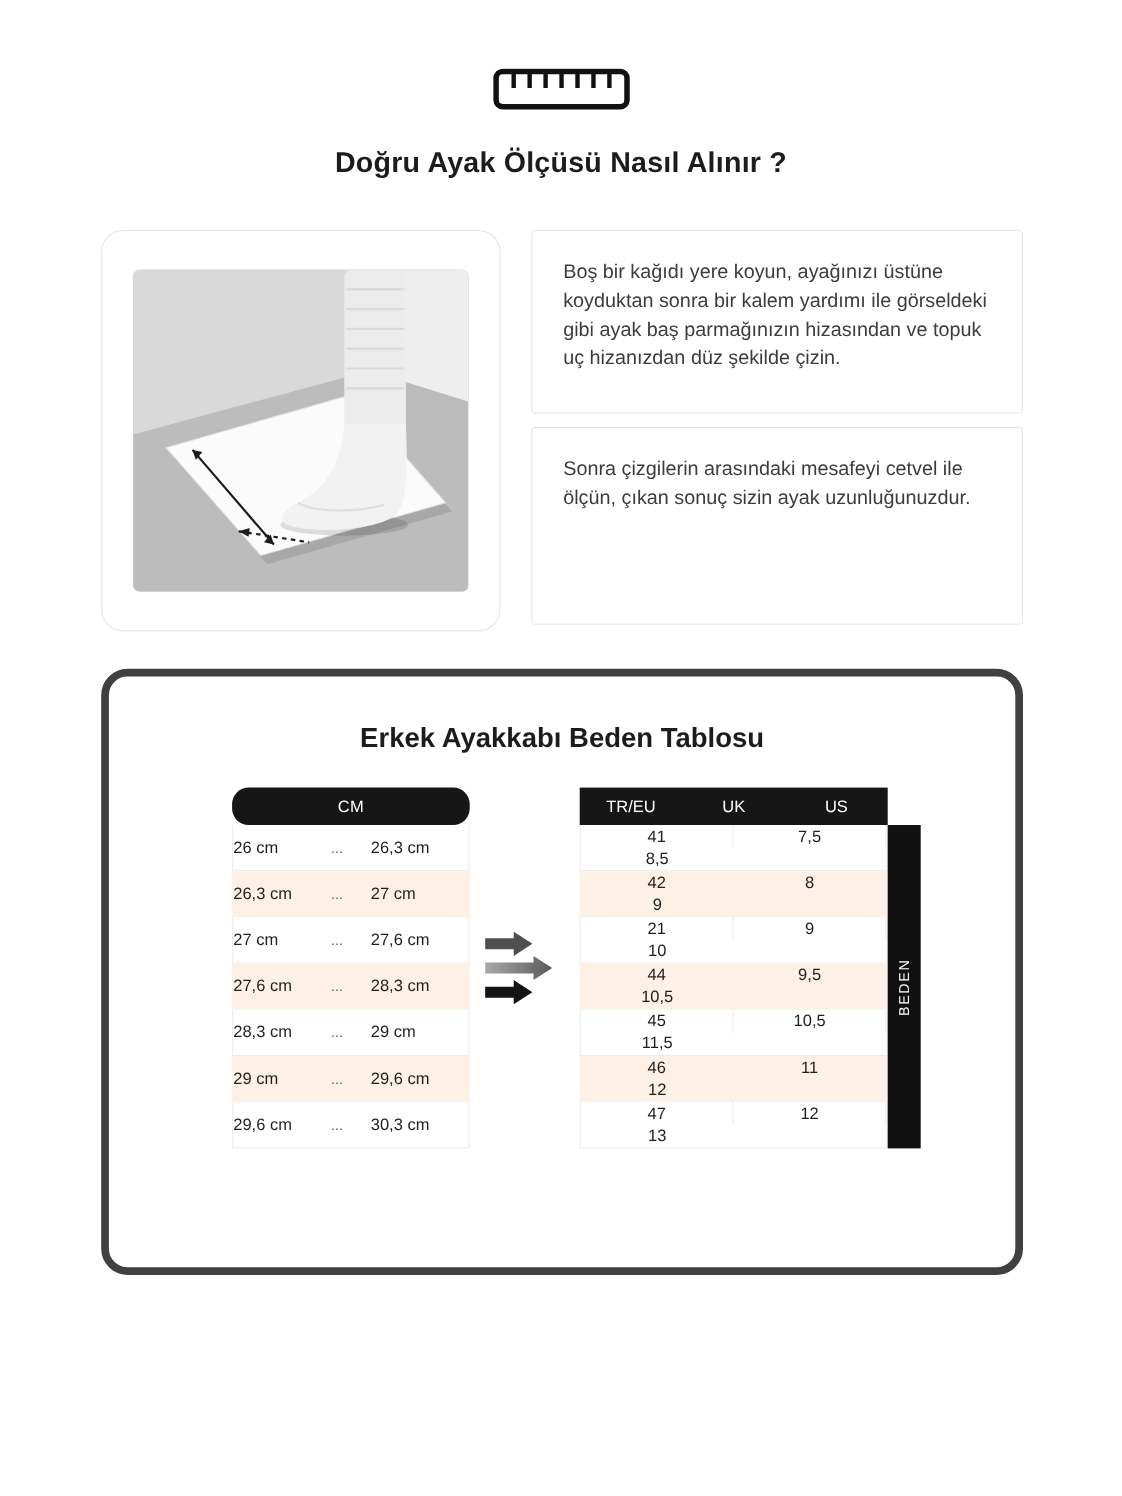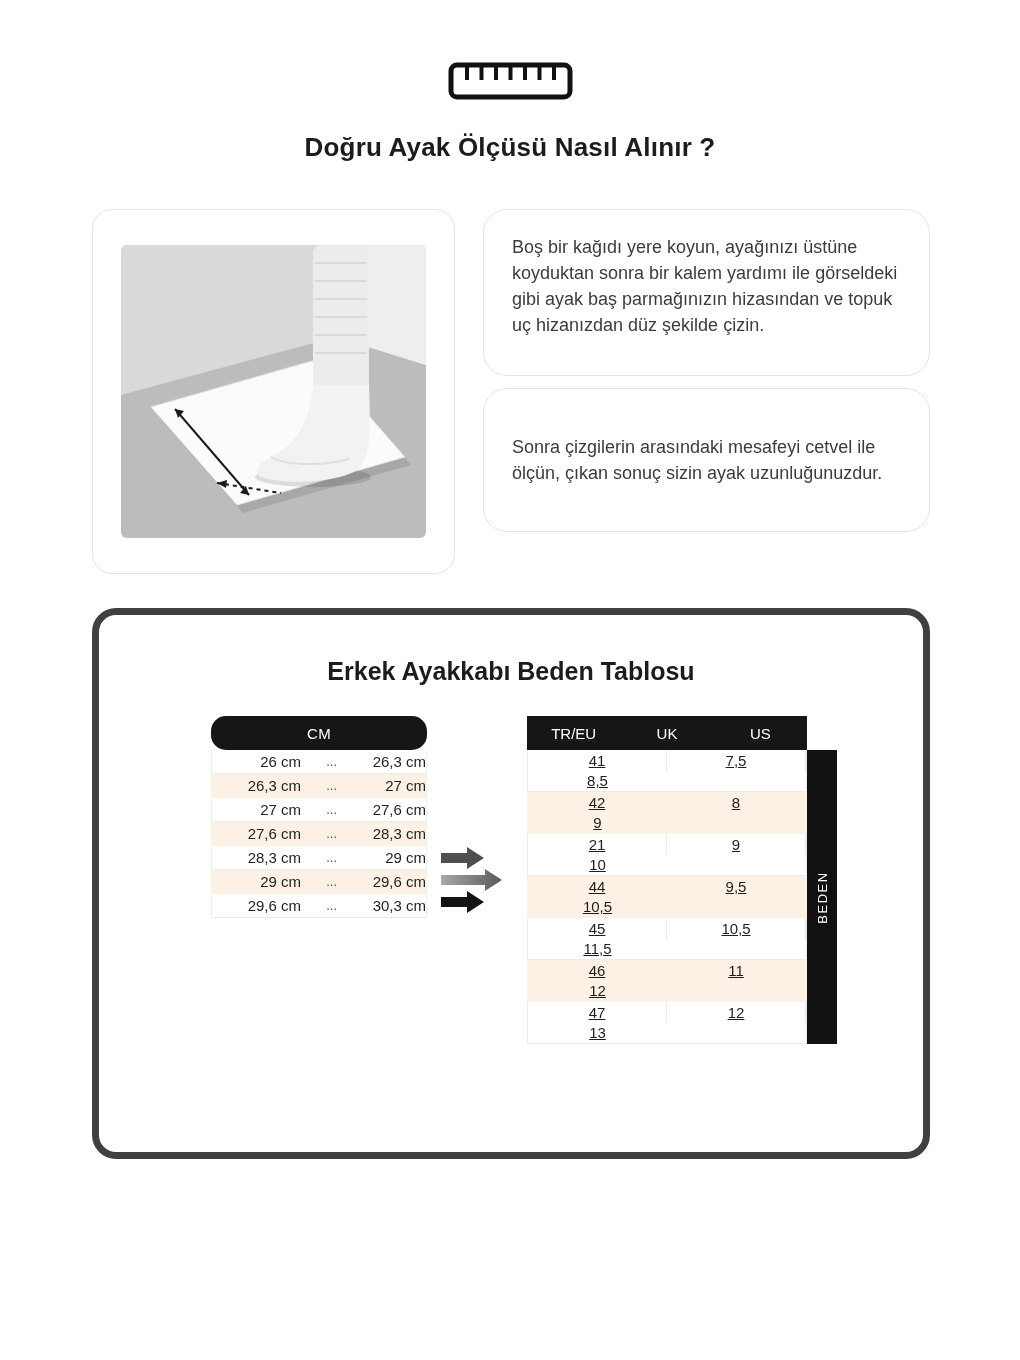--- a/index.html
+++ b/index.html
@@ -8,42 +8,42 @@
   .page { width:1020px; min-height:1360px; margin:0 auto; background:#fff; padding-top:62px; }
 
   .ruler-wrap { display:flex; justify-content:center; }
   .main-title { margin-top:32px; text-align:center; font-size:26px; font-weight:700; color:#1c1c1c; letter-spacing:.2px; }
 
   .top-row { display:flex; gap:28px; margin:46px 90px 0 92px; }
   .photo-card { flex:none; width:363px; height:365px; border:1px solid #e4e4e4; border-radius:20px;
                 display:flex; align-items:center; justify-content:center; background:#fff; }
   .photo { width:305px; height:293px; border-radius:6px; overflow:hidden; display:block; }
   .steps-col { flex:1; display:flex; flex-direction:column; gap:12px; }
-  .step-card { border:1px solid #e4e4e4; border-radius:24px; padding:24px 28px; font-size:18px;
+  .step-card { border:1px solid #e4e4e4; border-radius:4px; padding:24px 28px; font-size:18px;
                line-height:1.45; color:#3c3c3c; background:#fff; }
   .step-card.first { height:167px; }
-  .step-card.second { height:144px; display:flex; align-items:center; }
+  .step-card.second { height:180px; display:flex; }
 
   .chart-card { margin:34px 90px 0 92px; height:551px; border:7px solid #404040; border-radius:24px; background:#fff; }
   .chart-title { padding-top:42px; text-align:center; font-size:25px; font-weight:700; color:#1c1c1c; }
 
   .tables-row { display:flex; align-items:flex-start; margin-top:30px; padding-left:112px; }
 
   .thead { height:34px; background:#161616; color:#fff; display:flex; align-items:center;
            justify-content:center; font-size:15px; letter-spacing:.3px;border-radius:15px; }
   .cm-table { width:216px; font-size:15px; color:#1f1f1f; }
-  .cm-row { height:24px; display:grid; grid-template-columns:1fr 36px 1fr; align-items:center;
-            text-align:right; background:#fff; border:1px solid #ececec; border-top:none; }
+  .cm-row { height:42px; display:grid; grid-template-columns:1fr 36px 1fr; align-items:center;
+            text-align:left; background:#fff; border:1px solid #ececec; border-top:none; }
   .cm-row.alt { background:#fcf1e4; border-color:#fcf1e4; }
   .cm-row .dots { color:#555; font-size:13px; }
 
   .arrows { width:100px; align-self:center; display:flex; align-items:center; justify-content:center; }
 
   .sizes-wrap { display:flex; align-items:flex-start; }
-  .sizes-table { width:280px; font-size:15px; color:#1f1f1f;text-decoration:underline; }
+  .sizes-table { width:280px; font-size:15px; color:#1f1f1f; }
   .thead3 { height:34px; background:#161616; color:#fff; display:grid; grid-template-columns:1fr 1fr 1fr;
             align-items:center; text-align:center; font-size:15px; }
   .size-row { height:42px; display:grid; grid-template-columns:1fr 1fr; background:#fff;
               border:1px solid #ececec; border-top:none; }
   .size-row span { display:flex; align-items:center; justify-content:center; height:100%; }
   .size-row span:not(:last-child) { border-right:1px solid #ececec; }
   .size-row.alt { background:#fcf1e4; border-color:#fcf1e4; }
   .size-row.alt span:not(:last-child) { border-right-color:transparent; }
 
   .beden-bar { width:30px; height:294px; margin-top:34px; background:#111; display:flex;

